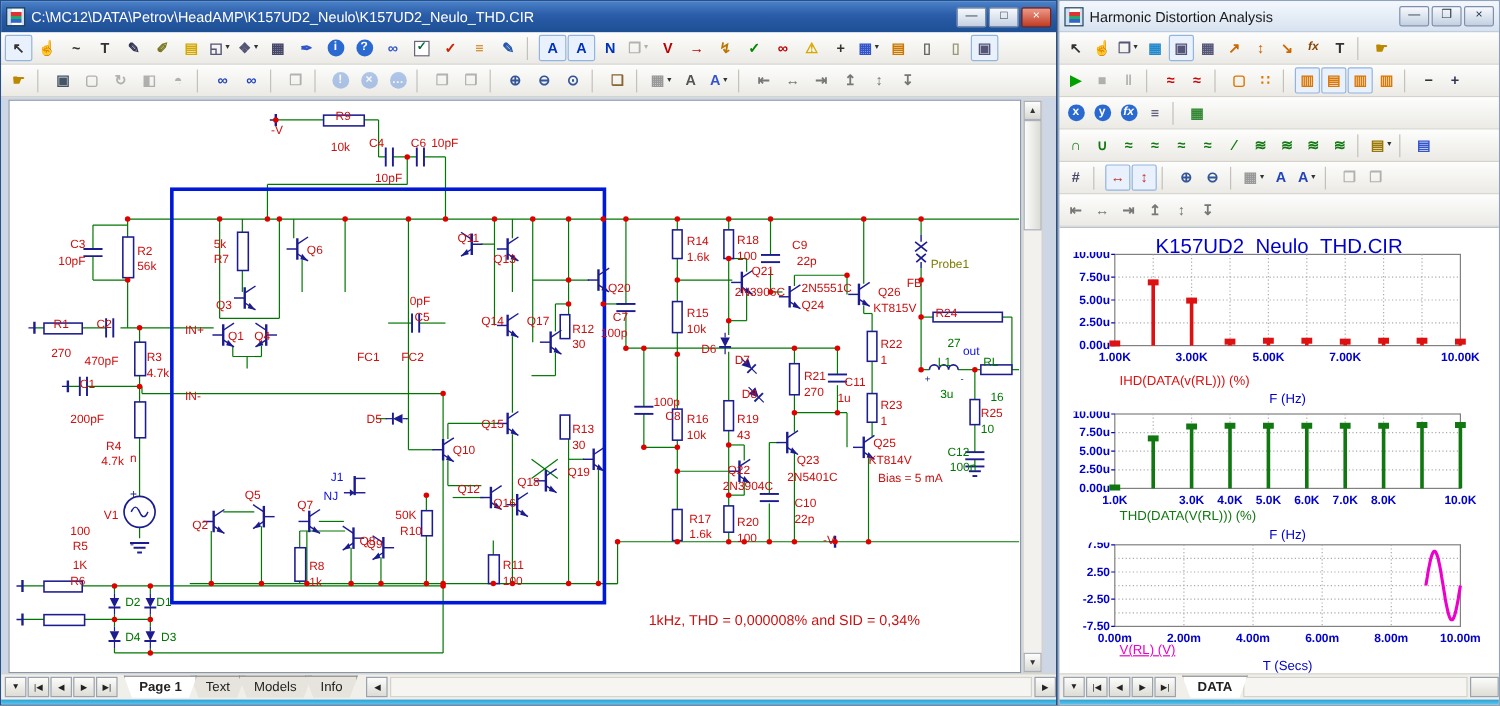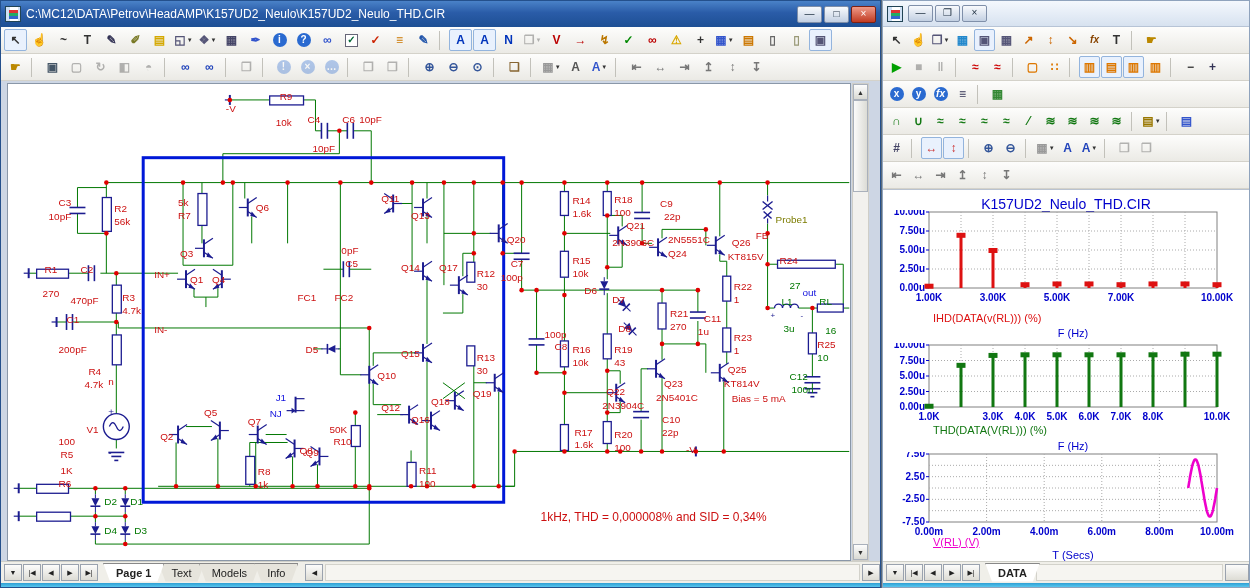--- a/index.html
+++ b/index.html
@@ -39,21 +39,21 @@
 .bottombar{height:22px;display:flex;align-items:center;background:#f0efe9;border-top:1px solid #cfcfc8;padding-left:3px;gap:1px;flex:0 0 auto}
 .navbtn{width:18px;height:17px;border:1px solid #9aa2ae;background:linear-gradient(180deg,#fcfcfb,#dddcd5);font-size:7px;display:flex;align-items:center;justify-content:center;color:#222;flex:0 0 auto}
 .tabs{display:flex;align-items:flex-start;height:20px;margin-left:4px}
 .tab{height:19px;padding:0 12px;font-size:11px;display:flex;align-items:center;background:#e6e4dc;border:1px solid #888;border-bottom:none;clip-path:polygon(0 0,100% 0,calc(100% - 7px) 100%,7px 100%);margin-right:-6px;color:#222}
 .tab.active{background:#fff;font-weight:bold;z-index:2}
 .htrack{flex:1;height:17px;border:1px solid #d3d2cb;background:#f6f5f1;margin:0 1px}
 .bframe{height:4px;background:linear-gradient(180deg,#2e9fd4,#58c6ee);flex:0 0 auto}
 #plots{position:relative;flex:1;background:#fff;border-top:1px solid #b9c2cf;overflow:hidden}
 #plots svg{position:absolute;left:0}
 .chart-label{position:absolute;font-size:11px;white-space:nowrap}
-.c-title{color:#0000cc;width:100%;text-align:center;font-size:14px}
+.c-title{color:#0000cc;width:100%;text-align:center;font-size:17px}
 .red-l{color:#dd1111}.green-l{color:#117711}.blue-l{color:#0000cc}.mag-l{color:#ee00cc;text-decoration:underline}
 .big-thd{position:absolute;font-size:19px;font-weight:bold;color:#000;font-family:"Liberation Sans",sans-serif}
 </style>
 </head>
 <body>
 
 <div id="screen">
 
   <div class="window" id="left-window">
     <div class="titlebar">
@@ -1035,20 +1035,21 @@
       <div class="navbtn" style="margin-left:12px">◀</div>
       <div class="htrack"></div>
       <div class="navbtn">▶</div>
     </div>
     <div class="bframe"></div>
   </div>
 
   <div class="window" id="right-window">
     <div class="titlebar">
       <div class="title-icon"></div>
+      <div class="title-text">Harmonic Distortion Analysis</div>
       <div class="win-btns" id="right-winbtns">
           <div class="win-btn">—</div>
           <div class="win-btn">❐</div>
           <div class="win-btn close-btn">×</div>
         </div>
     </div>
     <div class="tbrow" id="rtb0">
         <div class="tbtn">
           <span class="glyph">↖</span>
         </div>

